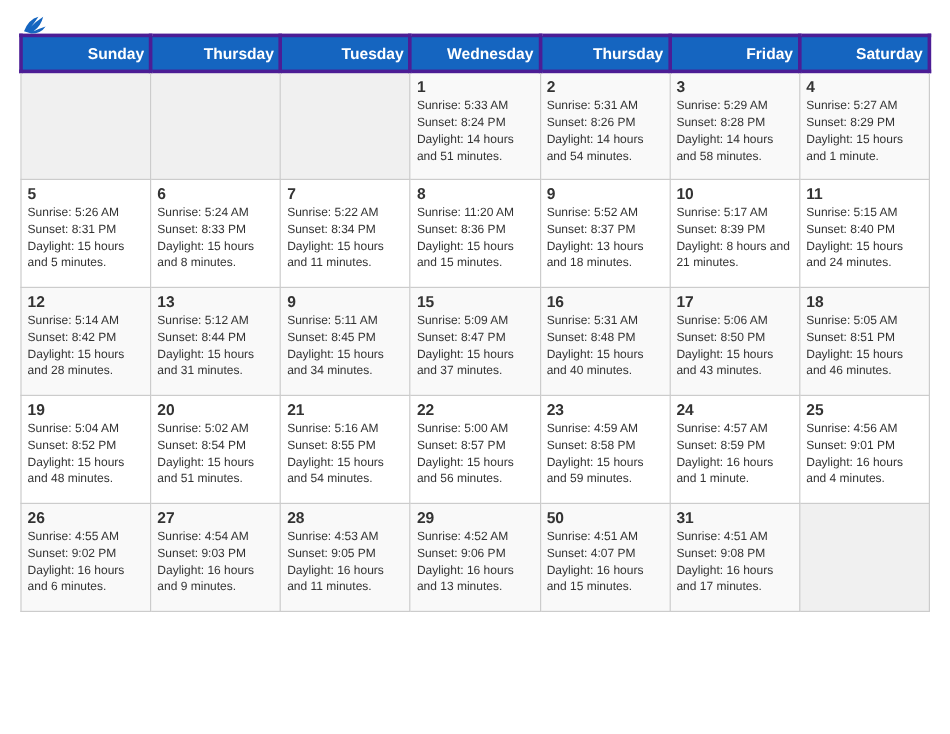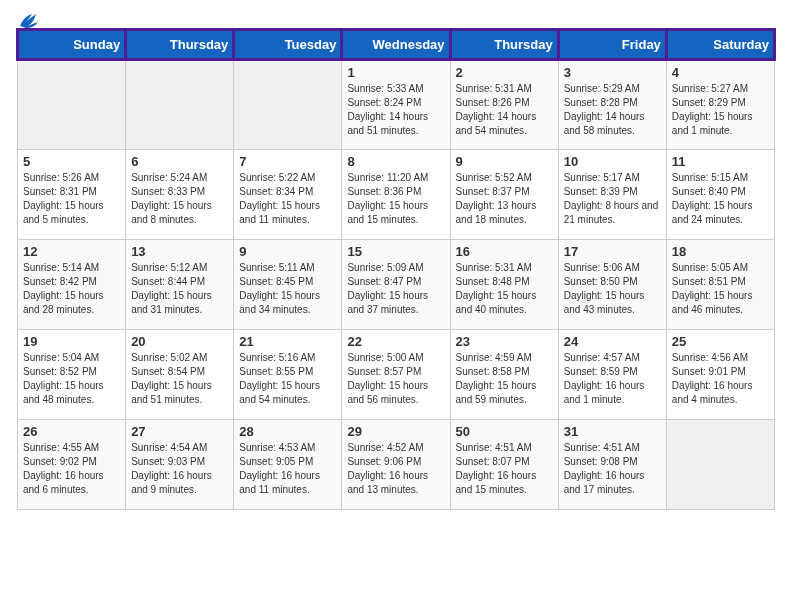--- a/index.html
+++ b/index.html
@@ -360,21 +360,21 @@
         <div class="day-info">
           <div>Sunrise: 4:52 AM</div>
           <div>Sunset: 9:06 PM</div>
           <div>Daylight: 16 hours and 13 minutes.</div>
         </div>
       </td>
         <td>
         <span class="day-number">50</span>
         <div class="day-info">
           <div>Sunrise: 4:51 AM</div>
-          <div>Sunset: 8:07 PM</div>
+          <div>Sunset: 4:07 PM</div>
           <div>Daylight: 16 hours and 15 minutes.</div>
         </div>
       </td>
         <td>
         <span class="day-number">31</span>
         <div class="day-info">
           <div>Sunrise: 4:51 AM</div>
           <div>Sunset: 9:08 PM</div>
           <div>Daylight: 16 hours and 17 minutes.</div>
         </div>

